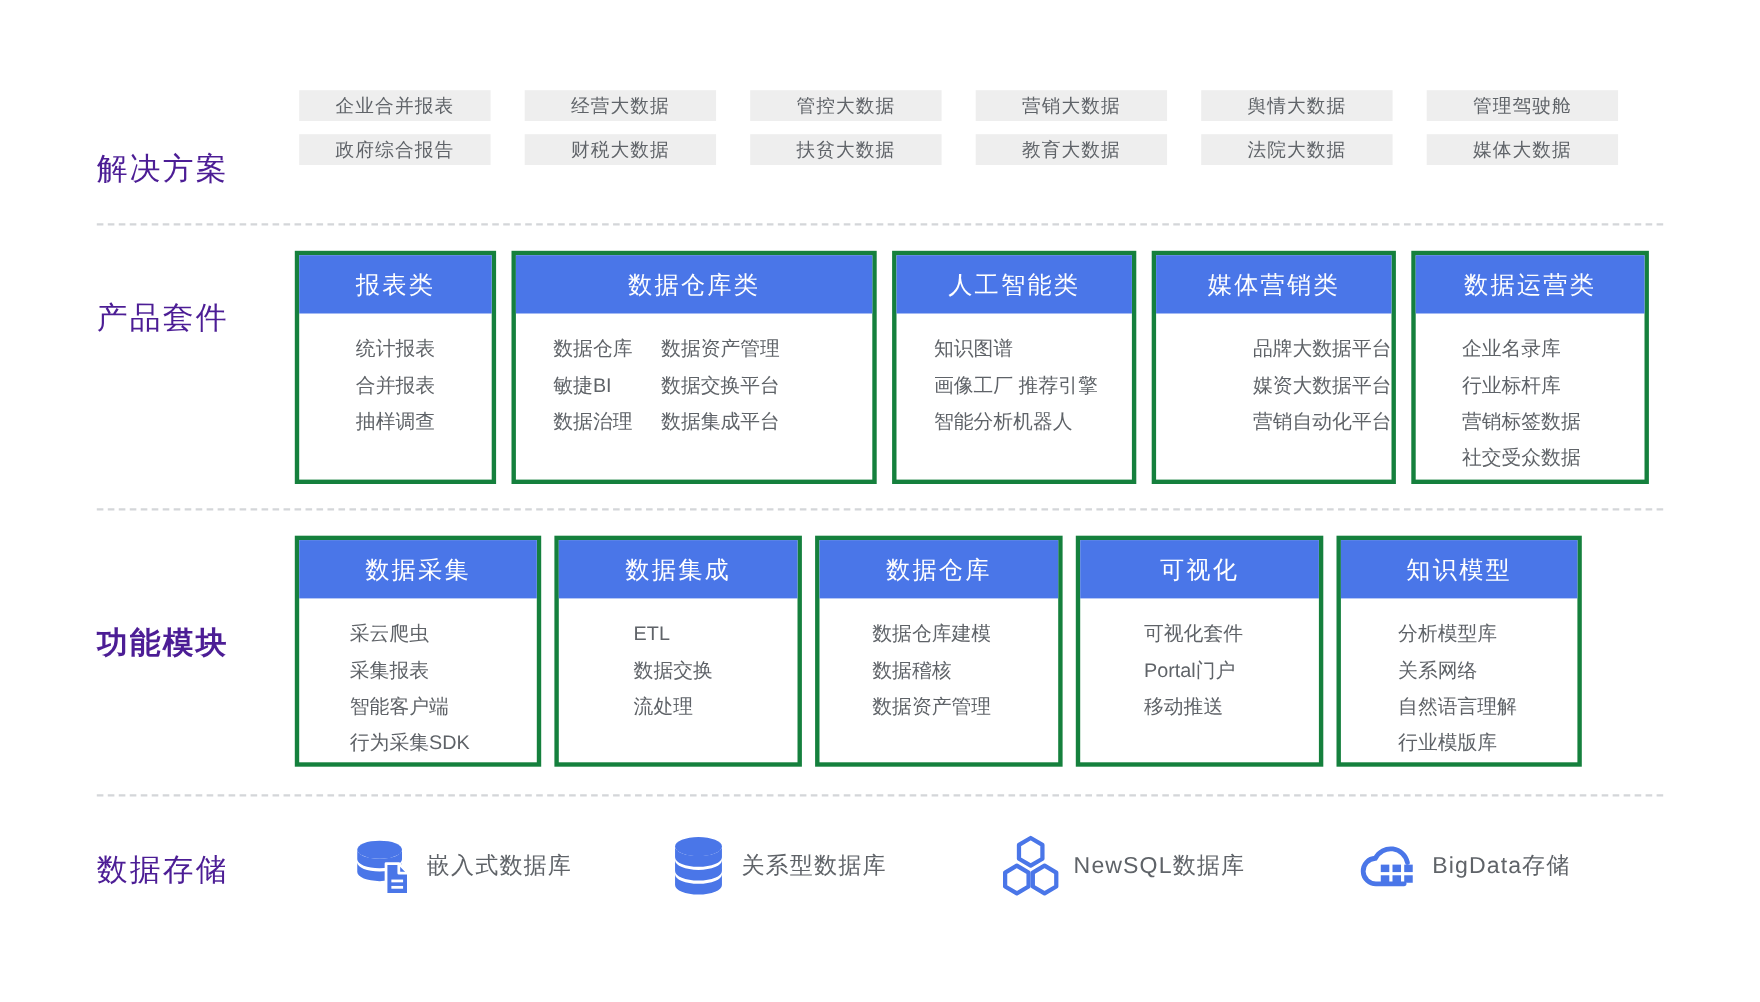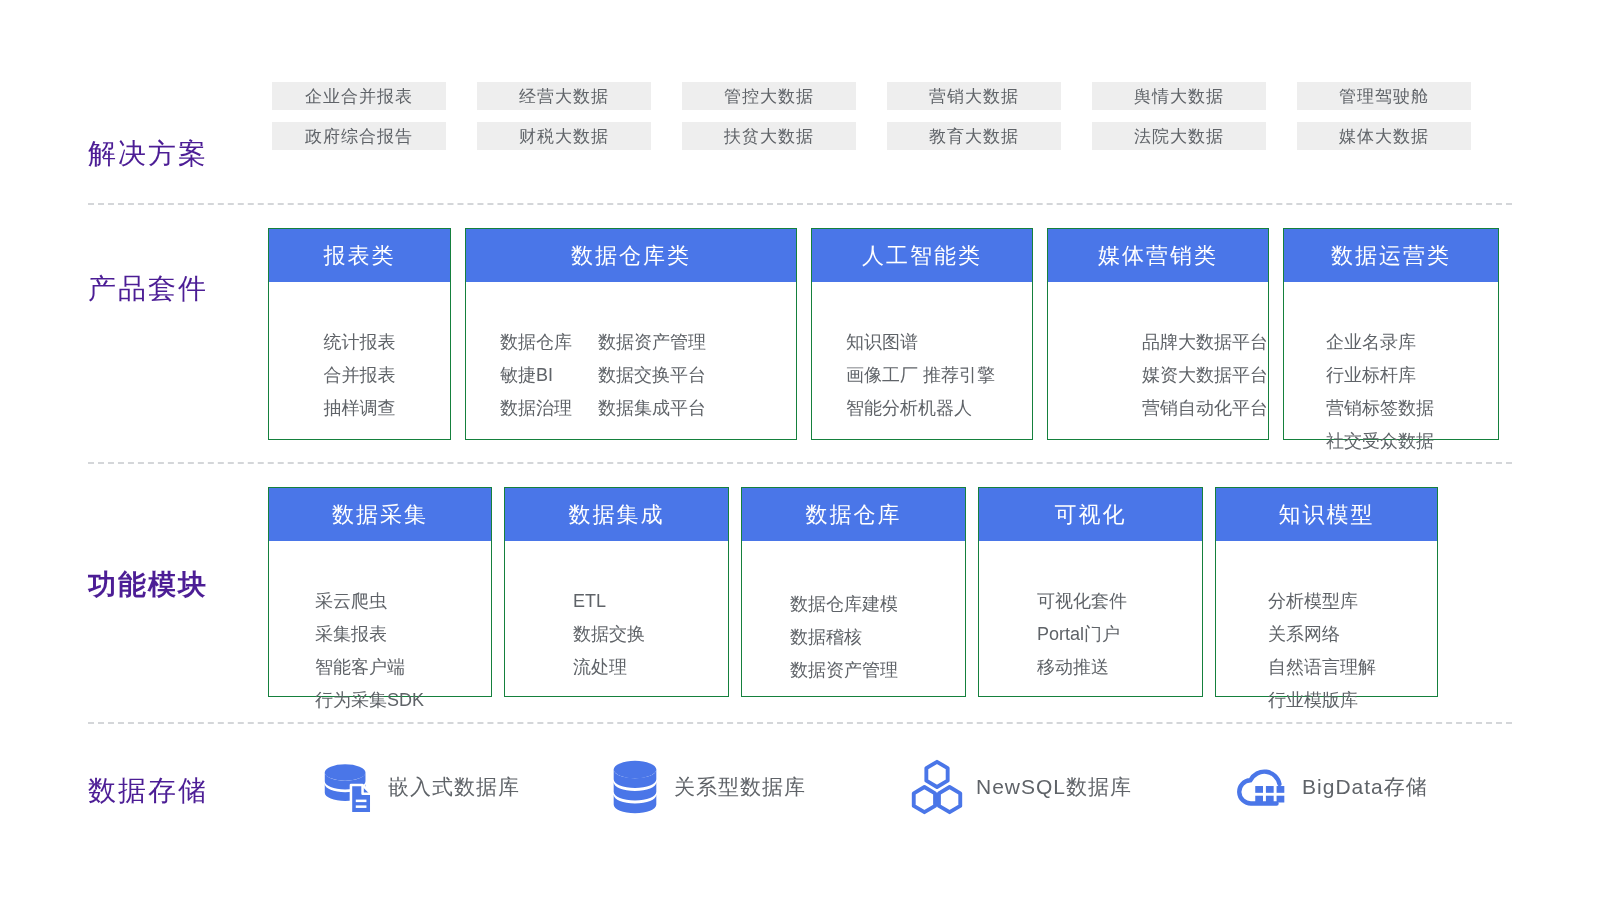--- a/index.html
+++ b/index.html
@@ -37,38 +37,37 @@
     width: 174px; height: 28px;
     background: #eeeeee;
     display: flex; align-items: center; justify-content: center;
     font-size: 17px; color: #5f6368;
     letter-spacing: 1px;
   }
 
   
   .card {
     background: #ffffff;
-    border: 1px solid #15803d;
+    border: 4px solid #15803d;
     display: flex; flex-direction: column;
   }
   .card-head {
     background: #4a76e8;
     color: #ffffff;
     font-size: 22px;
     letter-spacing: 2px;
     height: 53px;
     display: flex; align-items: center; justify-content: center;
     flex: 0 0 53px;
   }
   .card-body {
     flex: 1 1 auto;
-    padding: 4px 0 10px 0;
+    padding: 16px 0 10px 0;
     display: flex;
     justify-content: center;
-    margin-top: 40px;
   }
   .col {
     display: flex; flex-direction: column;
     gap: 1px;
   }
   .item {
     font-size: 18px;
     color: #5f6368;
     line-height: 32px;
     white-space: nowrap;
@@ -99,21 +98,21 @@
     display: flex; gap: 12px; align-items: stretch;
     height: 210px;
   }
   .func-area .card:nth-child(1) { width: 224px; }
   .func-area .card:nth-child(2) { width: 225px; }
   .func-area .card:nth-child(3) { width: 225px; }
   .func-area .card:nth-child(4) { width: 225px; }
   .func-area .card:nth-child(5) { width: 223px; }
   .func-area .card-body { justify-content: flex-start; padding-left: 46px; }
   .func-area .card:nth-child(2) .card-body { padding-left: 68px; }
-  .func-area .card:nth-child(3) .card-body { padding-left: 48px; align-items: flex-end; }
+  .func-area .card:nth-child(3) .card-body { padding-left: 48px; }
   .func-area .card:nth-child(4) .card-body { padding-left: 58px; }
   .func-area .card:nth-child(5) .card-body { padding-left: 52px; }
 
   
   .store-area {
     position: absolute; left: 318px; top: 756px;
     display: flex; align-items: center;
   }
   .store-item { display: flex; align-items: center; }
   .store-item .ic { width: 62px; height: 62px; display: block; flex: 0 0 62px; }

